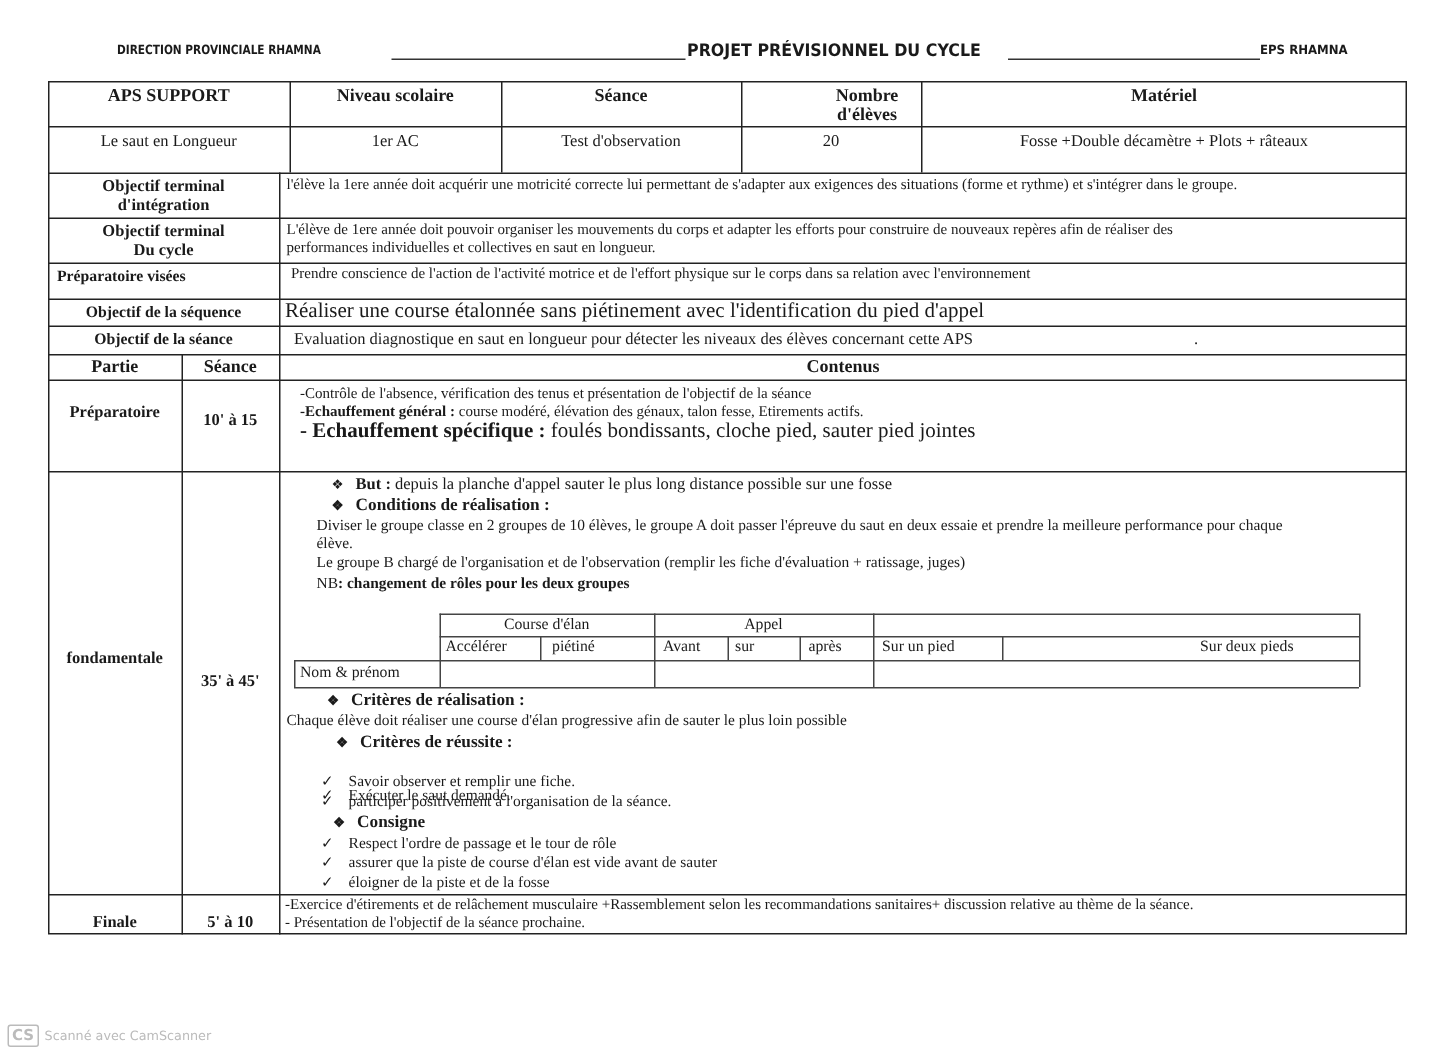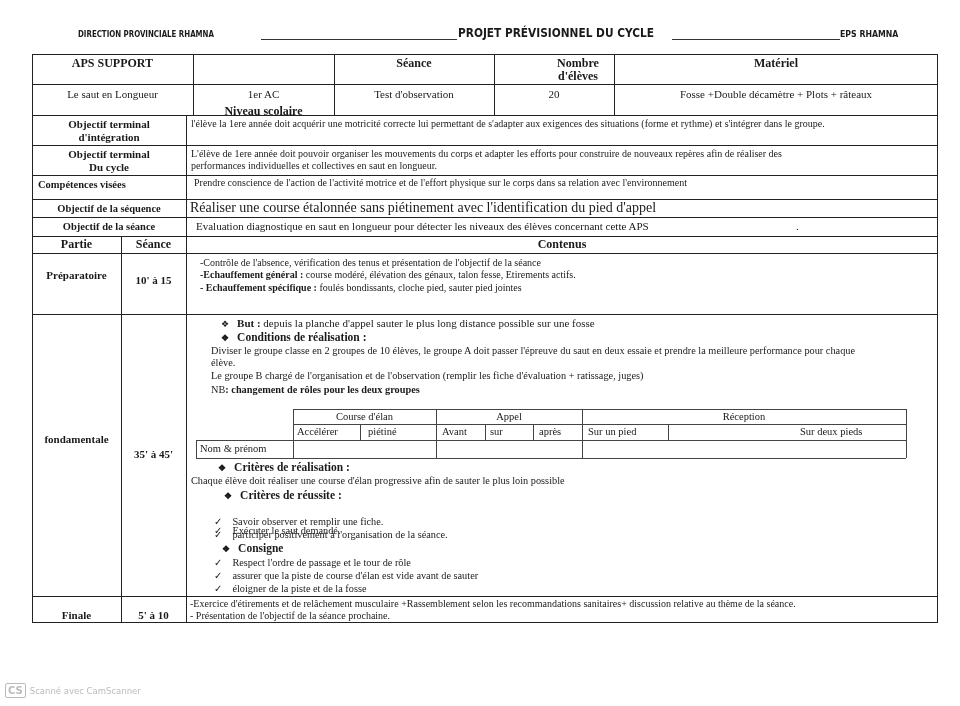--- a/index.html
+++ b/index.html
@@ -42,21 +42,21 @@
 
 <div class="hl" style="left:32px;top:84px;width:906px;"></div>
 <div class="hl" style="left:32px;top:115px;width:906px;"></div>
 
 <div class="vl" style="left:193px;top:54px;height:61px;"></div>
 <div class="vl" style="left:334px;top:54px;height:61px;"></div>
 <div class="vl" style="left:494px;top:54px;height:61px;"></div>
 <div class="vl" style="left:614px;top:54px;height:61px;"></div>
 
 <div class="cell b ctr" style="left:32px;top:57px;width:161px;font-size:12px;">APS SUPPORT</div>
-<div class="cell b ctr" style="left:193px;top:57px;width:141px;font-size:12px;margin-top:48px;">Niveau scolaire</div>
+<div class="cell b ctr" style="left:193px;top:57px;width:141px;font-size:12px;">Niveau scolaire</div>
 <div class="cell b ctr" style="left:334px;top:57px;width:160px;font-size:12px;">Séance</div>
 <div class="cell b ctr" style="left:494px;top:57px;width:120px;font-size:12px;padding-left:48px;">Nombre d'élèves</div>
 <div class="cell b ctr" style="left:614px;top:57px;width:324px;font-size:12px;">Matériel</div>
 
 <div class="cell ctr" style="left:32px;top:88px;width:161px;">Le saut en Longueur</div>
 <div class="cell ctr" style="left:193px;top:88px;width:141px;">1er AC</div>
 <div class="cell ctr" style="left:334px;top:88px;width:160px;">Test d'observation</div>
 <div class="cell ctr" style="left:494px;top:88px;width:120px;">20</div>
 <div class="cell ctr" style="left:614px;top:88px;width:324px;">Fosse +Double décamètre + Plots + râteaux</div>
 
@@ -73,21 +73,21 @@
 </div>
 <div class="txt" style="left:191px;top:118px;font-size:10px;">l'élève la 1ere année doit acquérir une motricité correcte lui permettant de s'adapter aux exigences des situations (forme et rythme) et s'intégrer dans le groupe.</div>
 
 <div class="cell b ctr" style="left:32px;top:148px;width:154px;">
   <div>Objectif terminal</div>
   <div>Du cycle</div>
 </div>
 <div class="txt" style="left:191px;top:148px;font-size:10px;">L'élève de 1ere année doit pouvoir organiser les mouvements du corps et adapter les efforts pour construire de nouveaux repères afin de réaliser des</div>
 <div class="txt" style="left:191px;top:160px;font-size:10px;">performances individuelles et collectives en saut en longueur.</div>
 
-<div class="cell b" style="left:38px;top:178px;width:148px;font-size:10.5px;">Compétences visées</div>
+<div class="cell b" style="left:38px;top:178px;width:148px;font-size:10.5px;">Préparatoire visées</div>
 <div class="txt" style="left:194px;top:177px;font-size:10px;">Prendre conscience de l'action de l'activité motrice et de l'effort physique sur le corps dans sa relation  avec l'environnement</div>
 
 <div class="cell b ctr" style="left:32px;top:202px;width:154px;font-size:10.5px;">Objectif de la séquence</div>
 <div class="txt" style="left:190px;top:202px;font-size:14px;">Réaliser une course étalonnée sans piétinement avec l'identification du pied d'appel</div>
 
 <div class="cell b ctr" style="left:32px;top:220px;width:154px;font-size:10.5px;">Objectif de la séance</div>
 <div class="txt" style="left:196px;top:220px;font-size:11px;">Evaluation diagnostique en saut en longueur  pour détecter les  niveaux des élèves concernant cette APS</div>
 <div class="txt" style="left:796px;top:220px;font-size:11px;">.</div>
 
 <div class="vl" style="left:121px;top:236px;height:387px;"></div>
@@ -98,21 +98,21 @@
 
 <div class="hl" style="left:32px;top:314px;width:906px;"></div>
 <div class="cell b ctr" style="left:32px;top:269px;width:89px;">Préparatoire</div>
 <div class="cell b ctr" style="left:121px;top:274px;width:65px;">10' à 15</div>
 <div class="txt" style="left:200px;top:257px;font-size:10px;">
   <span>-Contrôle de l'absence, vérification des tenus et présentation de l'objectif de la séance</span>
 </div>
 <div class="txt" style="left:200px;top:269px;font-size:10px;">
   <b>-Echauffement général :</b><span> course modéré, élévation des génaux, talon fesse, Etirements actifs.</span>
 </div>
-<div class="txt" style="left:200px;top:282px;font-size:10px;">
+<div class="txt" style="left:200px;top:282px;font-size:14px;">
   <b>- Echauffement spécifique :</b><span> foulés bondissants, cloche pied, sauter pied jointes</span>
 </div>
 
 <div class="hl" style="left:32px;top:596px;width:906px;"></div>
 <div class="cell b ctr" style="left:32px;top:433px;width:89px;">fondamentale</div>
 <div class="cell b ctr" style="left:121px;top:433px;width:65px;margin-top:15px;">35' à 45'</div>
 
 <div class="txt" style="left:221px;top:317px;font-size:11px;">
   <span class="bul">❖</span><b>But :</b><span> depuis la planche d'appel sauter le plus long distance possible sur une fosse</span>
 </div>
@@ -137,21 +137,20 @@
   <div class="thin-v" style="left:164px;top:15px;height:16px;"></div>
   <div class="thin-v" style="left:240px;top:0;height:49px;"></div>
   <div class="thin-v" style="left:289px;top:15px;height:16px;"></div>
   <div class="thin-v" style="left:337px;top:15px;height:16px;"></div>
   <div class="thin-v" style="left:386px;top:0;height:49px;"></div>
   <div class="thin-v" style="left:472px;top:15px;height:16px;"></div>
   <div class="thin-v" style="left:710px;top:0;height:49px;"></div>
 
   <div class="txt ctr" style="left:97px;top:2px;width:143px;">Course d'élan</div>
   <div class="txt ctr" style="left:240px;top:2px;width:146px;">Appel</div>
-  <div class="txt ctr" style="left:386px;top:2px;width:324px;">Réception</div>
 
   <div class="txt" style="left:101px;top:17px;">Accélérer</div>
   <div class="txt" style="left:172px;top:17px;">piétiné</div>
   <div class="txt" style="left:246px;top:17px;">Avant</div>
   <div class="txt" style="left:294px;top:17px;">sur</div>
   <div class="txt" style="left:343px;top:17px;">après</div>
   <div class="txt" style="left:392px;top:17px;">Sur un pied</div>
   <div class="txt" style="left:604px;top:17px;">Sur deux pieds</div>
 
   <div class="txt" style="left:4px;top:34px;">Nom &amp; prénom</div>

